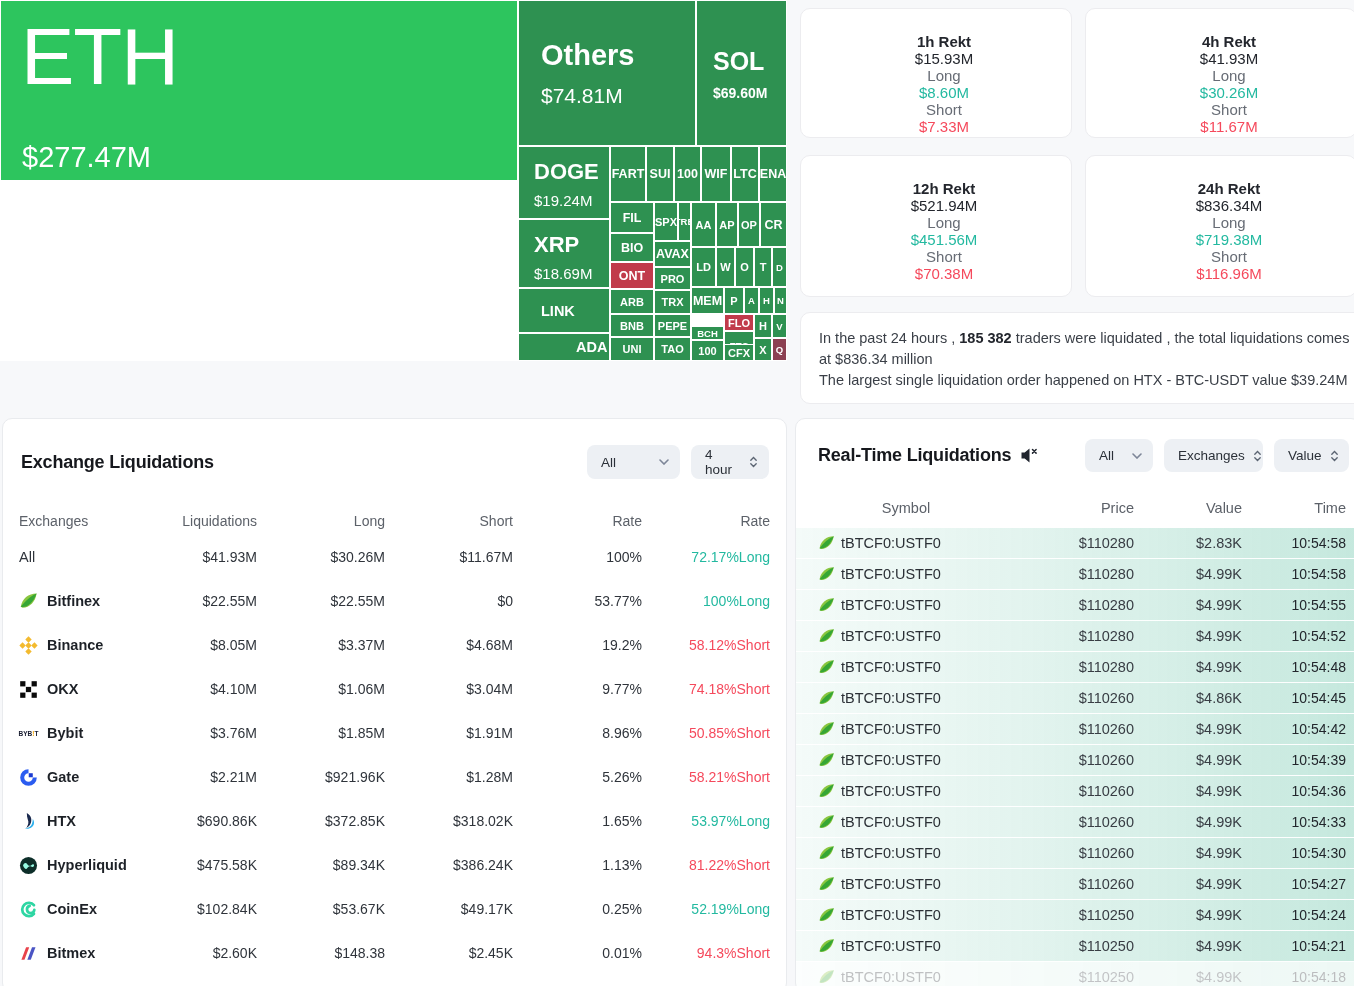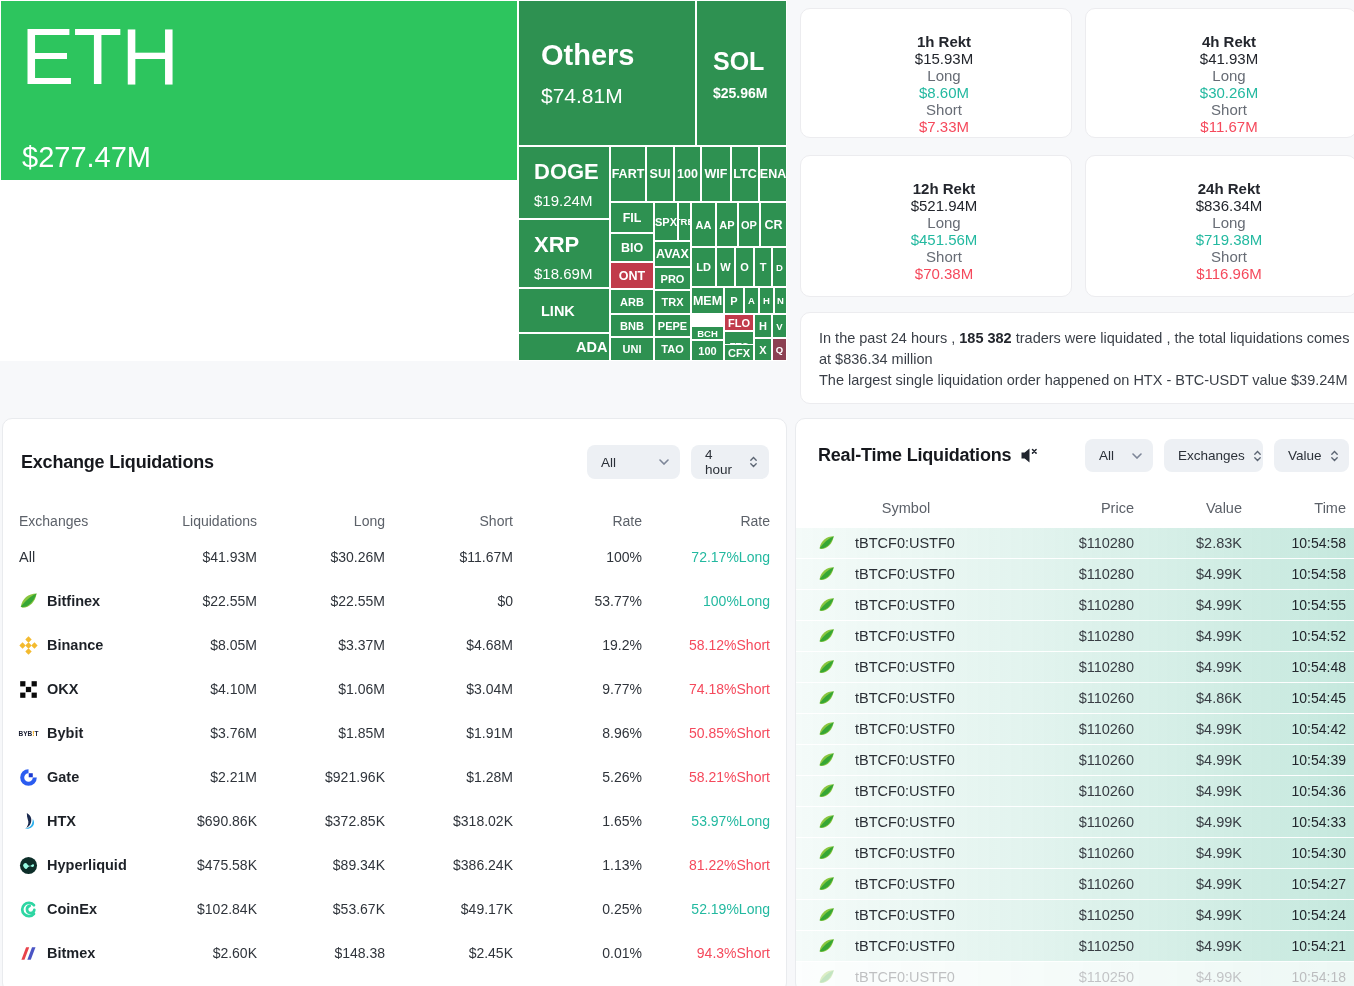--- a/index.html
+++ b/index.html
@@ -77,42 +77,42 @@
   
   .rt-grid{display:grid;grid-template-columns:176px 140px 108px 104px;align-items:center;padding-left:22px;padding-right:16px;}
   .rt-head{margin-top:22px;height:28px;font-size:14.5px;color:#5c6169;}
   .rt-head .c{text-align:right;}
   .rt-head .c0{text-align:center;}
   .rt-rows{margin-top:6px;position:relative;}
   .rt-row{height:31px;background:linear-gradient(90deg,rgba(39,170,130,0.05) 0%,rgba(39,170,130,0.14) 45%,rgba(39,170,130,0.27) 100%);
           border-bottom:1px solid rgba(255,255,255,0.95);box-sizing:border-box;cursor:pointer;}
   .rt-row .c{text-align:right;font-size:14.5px;color:#383d44;}
   .rt-row .c.time{font-size:14px;font-weight:500;color:#22262c;}
-  .rt-sym{display:flex;align-items:center;gap:20px;font-size:14.5px;color:#2b3036;}
+  .rt-sym{display:flex;align-items:center;gap:6px;font-size:14.5px;color:#2b3036;}
   .rt-sym .ic{display:inline-flex;width:17px;height:17px;}
   .rt-sym .ic svg{width:17px;height:17px;}
   .rt-row.ghost{opacity:.3;}
 </style>
 </head>
 <body>
 
 <div id="page">
 
   <div class="treemap">
       <div class="tile bright xl" style="left: 0px; top: 0px; width: 518px; height: 181px;">
         <div class="tl">ETH</div>
         <div class="tv">$277.47M</div>
       </div>
       <div class="tile dark lg" style="left: 518px; top: 0px; width: 178px; height: 146px;">
         <div class="tl">Others</div>
         <div class="tv">$74.81M</div>
       </div>
       <div class="tile dark lg2" style="left: 696px; top: 0px; width: 91px; height: 146px;">
         <div class="tl">SOL</div>
-        <div class="tv">$25.96M</div>
+        <div class="tv">$69.60M</div>
       </div>
       <div class="tile dark md" style="left: 518px; top: 146px; width: 92px; height: 73px;">
         <div class="tl">DOGE</div>
         <div class="tv">$19.24M</div>
       </div>
       <div class="tile dark md" style="left: 518px; top: 219px; width: 92px; height: 69px;">
         <div class="tl">XRP</div>
         <div class="tv">$18.69M</div>
       </div>
       <div class="tile dark sm" style="left: 518px; top: 288px; width: 92px; height: 45px; padding-left: 8px;">

